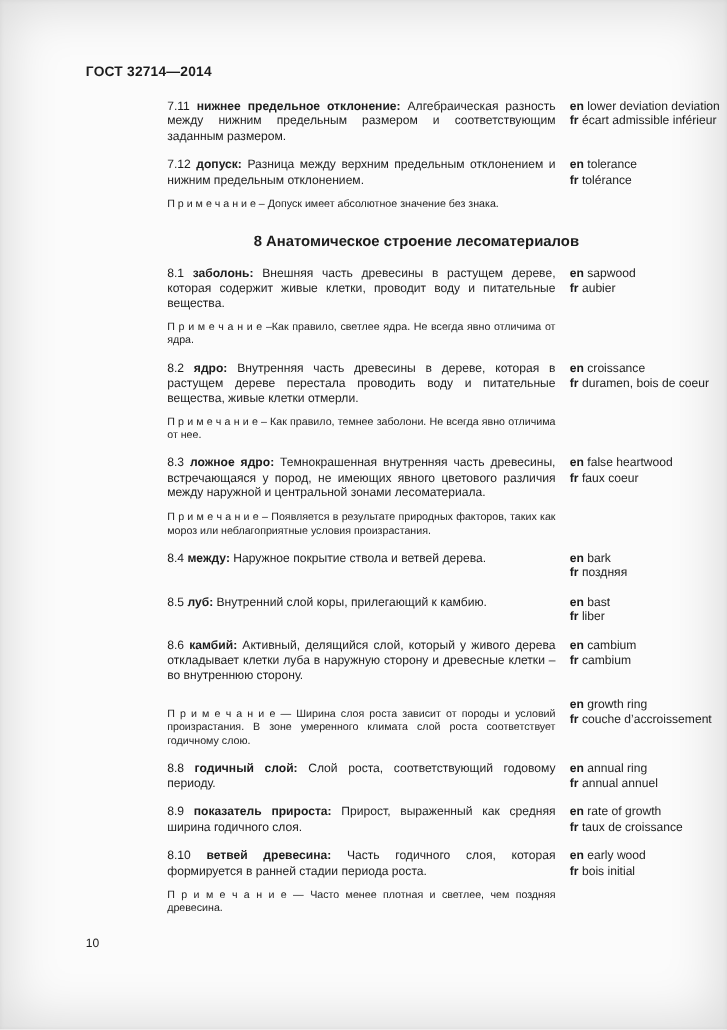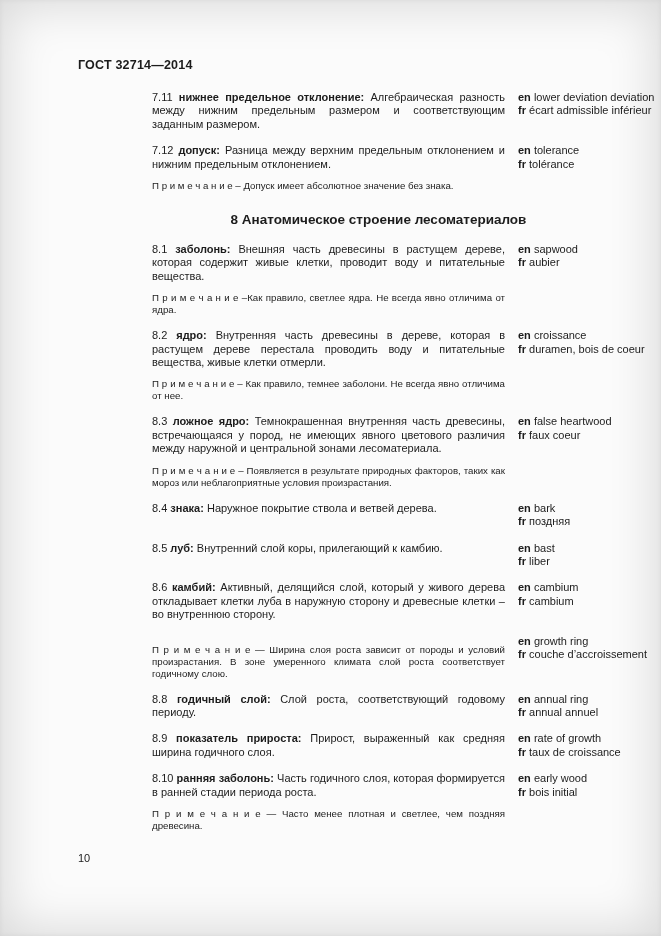--- a/index.html
+++ b/index.html
@@ -118,21 +118,21 @@
           <p class="def"><span>8.3</span> <span class="term">ложное ядро:</span> <span>Темнокрашенная внутренняя часть древесины, встречающаяся у пород, не имеющих явного цветового различия между наружной и центральной зонами лесоматериала.</span></p>
           <p class="note">П р и м е ч а н и е – Появляется в результате природных факторов, таких как мороз или неблагоприятные условия произрастания.</p>
         </div>
         <div class="lang-col">
           <div class="lang-line"><b>en</b> <span>false heartwood</span></div>
           <div class="lang-line"><b>fr</b> <span>faux coeur</span></div>
         </div>
       </div>
       <div class="entry">
         <div class="def-col">
-          <p class="def"><span>8.4</span> <span class="term">знака:</span> <span>Наружное покрытие ствола и ветвей дерева.</span></p>
+          <p class="def"><span>8.4</span> <span class="term">между:</span> <span>Наружное покрытие ствола и ветвей дерева.</span></p>
         </div>
         <div class="lang-col">
           <div class="lang-line"><b>en</b> <span>bark</span></div>
           <div class="lang-line"><b>fr</b> <span>поздняя</span></div>
         </div>
       </div>
       <div class="entry">
         <div class="def-col">
           <p class="def"><span>8.5</span> <span class="term">луб:</span> <span>Внутренний слой коры, прилегающий к камбию.</span></p>
         </div>
@@ -172,21 +172,21 @@
         <div class="def-col">
           <p class="def"><span>8.9</span> <span class="term">показатель прироста:</span> <span>Прирост, выраженный как средняя ширина годичного слоя.</span></p>
         </div>
         <div class="lang-col">
           <div class="lang-line"><b>en</b> <span>rate of growth</span></div>
           <div class="lang-line"><b>fr</b> <span>taux de croissance</span></div>
         </div>
       </div>
       <div class="entry">
         <div class="def-col">
-          <p class="def"><span>8.10</span> <span class="term">ранняя заболонь:</span> <span>Часть годичного слоя, которая формируется в ранней стадии периода роста.</span></p>
+          <p class="def"><span>8.10</span> <span class="term">ветвей древесина:</span> <span>Часть годичного слоя, которая формируется в ранней стадии периода роста.</span></p>
           <p class="note">П р и м е ч а н и е — Часто менее плотная и светлее, чем поздняя древесина.</p>
         </div>
         <div class="lang-col">
           <div class="lang-line"><b>en</b> <span>early wood</span></div>
           <div class="lang-line"><b>fr</b> <span>bois initial</span></div>
         </div>
       </div>
     </main>
 </div>
 

